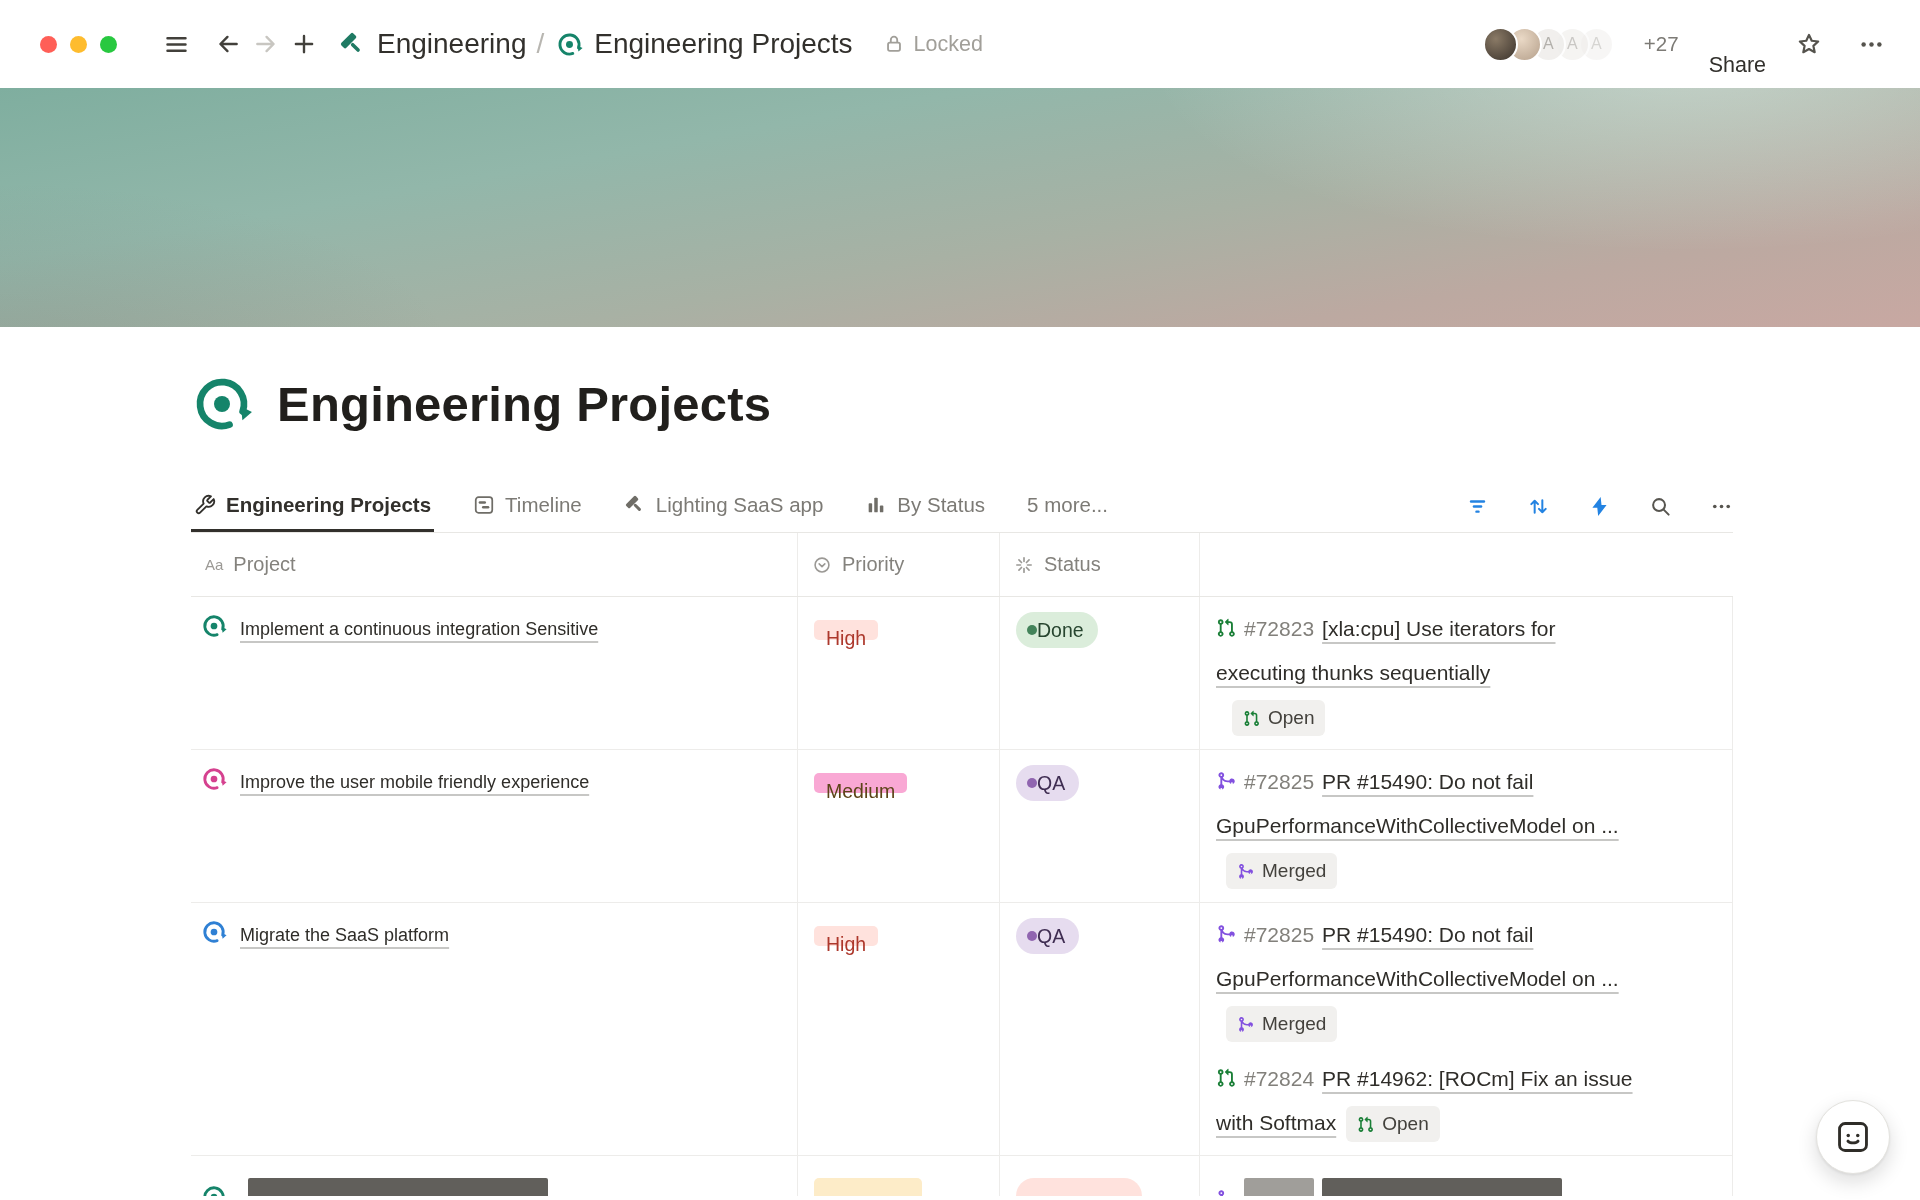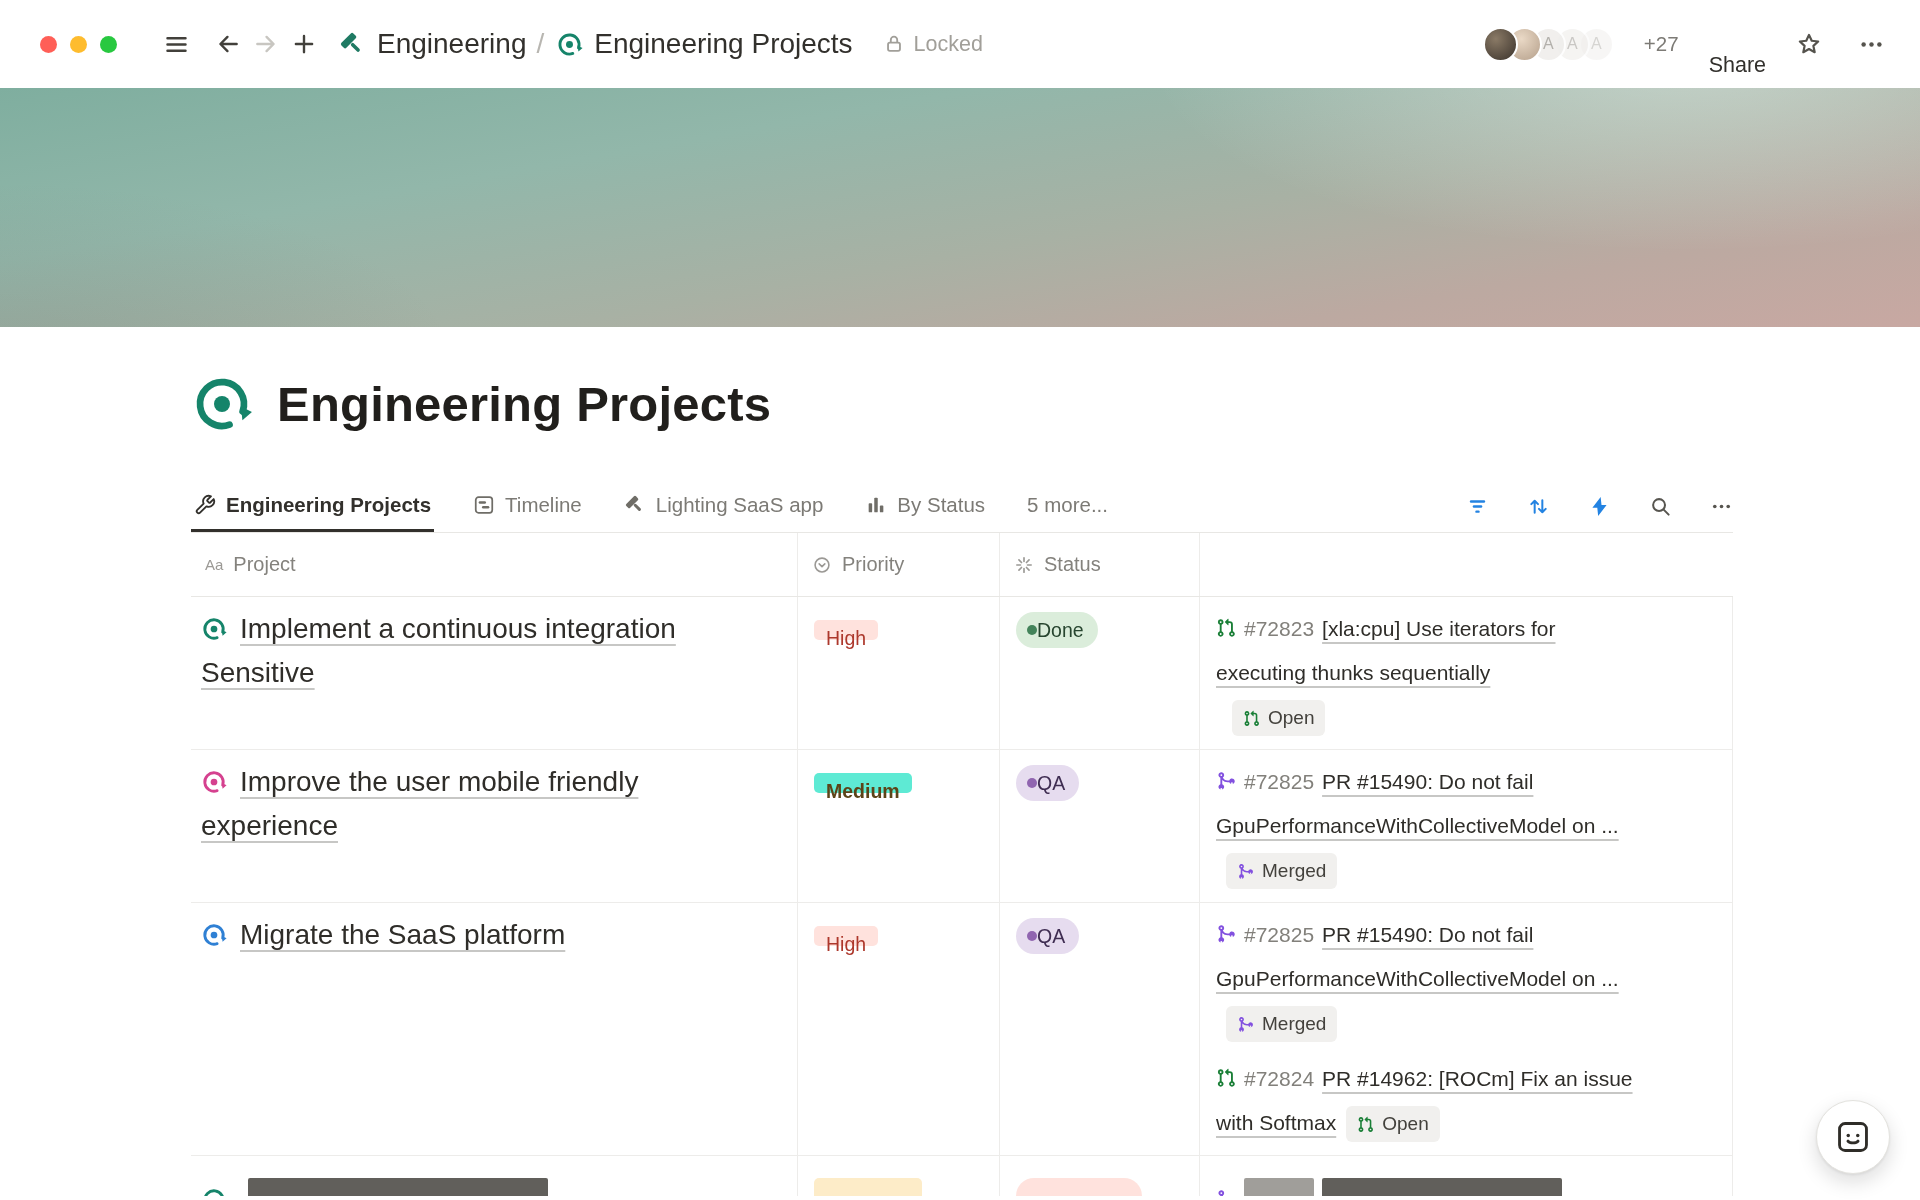--- a/index.html
+++ b/index.html
@@ -60,40 +60,40 @@
   .blue { color:#2383e2; } .graydark { color:#57554f; }
 
   
   .thead, .trow { display:grid; grid-template-columns:607px 202px 200px 533px; }
   .thead { height:64px; align-items:center; border-bottom:1px solid #e8e7e4; color:#84827d; font-size:20px; }
   .th { display:flex; align-items:center; gap:10px; height:100%; padding:0 14px; border-right:1px solid #edecea; }
   .th .h-icon { width:20px; height:20px; color:#9b9995; flex:none; }
   .th .aa { font-size:15px; color:#9b9995; font-weight:500; }
   .trow { border-bottom:1px solid #edecea; }
   .td { padding:10px 16px; border-right:1px solid #edecea; line-height:44px; }
-  .td-project { padding:10px 97px 10px 10px; font-size:28px; font-weight:500; color:#2f2d29; }
+  .td-project { padding:10px 97px 10px 10px; font-size:18px; font-weight:500; color:#2f2d29; }
   .row-icon { display:inline-block; width:26px; height:26px; vertical-align:-4px; margin-right:13px; }
   .ulink { text-decoration:underline; text-decoration-thickness:1.5px; text-underline-offset:6px;
            text-decoration-color:rgba(55,53,47,.28); }
   .td-pr { padding:10px 97px 10px 16px; font-size:21px; color:#2f2d29; }
   .pr-entry { }
   .pr-entry + .pr-entry { margin-top:12px; }
   .pr-icon { display:inline-block; width:20px; height:20px; vertical-align:-2px; }
   .pr-icon.open { color:#1a7f37; } .pr-icon.merged { color:#8250df; }
   .pr-num { color:#82807b; margin:0 8px 0 8px; }
   .pr-badge { display:inline-flex; align-items:center; gap:8px; background:#f1f0ee; border-radius:6px;
               height:36px; padding:0 11px; font-size:19px; color:#43413c; vertical-align:middle; margin-left:10px; line-height:normal; }
   .pr-badge .pr-icon { width:17px; height:17px; vertical-align:0; }
   .pr-badge-row { margin-left:16px; }
   .pr-badge-row .pr-badge { margin-left:0; }
 
   .priority-pill { display:inline-block; height:20px; line-height:36px; padding:0 12px; border-radius:5px;
                    font-size:19.5px; font-weight:500; vertical-align:middle; }
   .p-high { background:#ffe2dd; color:#ad382c; }
-  .p-medium { background:#5eead4; color:#5c4418;font-weight:bold; }
+  .p-medium { background:#f9a8d4; color:#5c4418; }
   .status-pill { display:inline-flex; align-items:center; height:36px; padding:0 14px 0 11px;
                  border-radius:18px; font-size:19.5px; vertical-align:middle; }
   .s-done { background:#dbeddb; color:#27452f; }
   .s-qa { background:#e6dcef; color:#3f2d52; }
   .dot { width:10px; height:10px; border-radius:50%; flex:none; }
   .dot-green { background:#43835a; } .dot-purple { background:#9065b0; }
 
   
   .trow.partial { height:40px; overflow:hidden; border-bottom:none; }
   .trow.partial .td { padding-top:22px; padding-bottom:0; }

